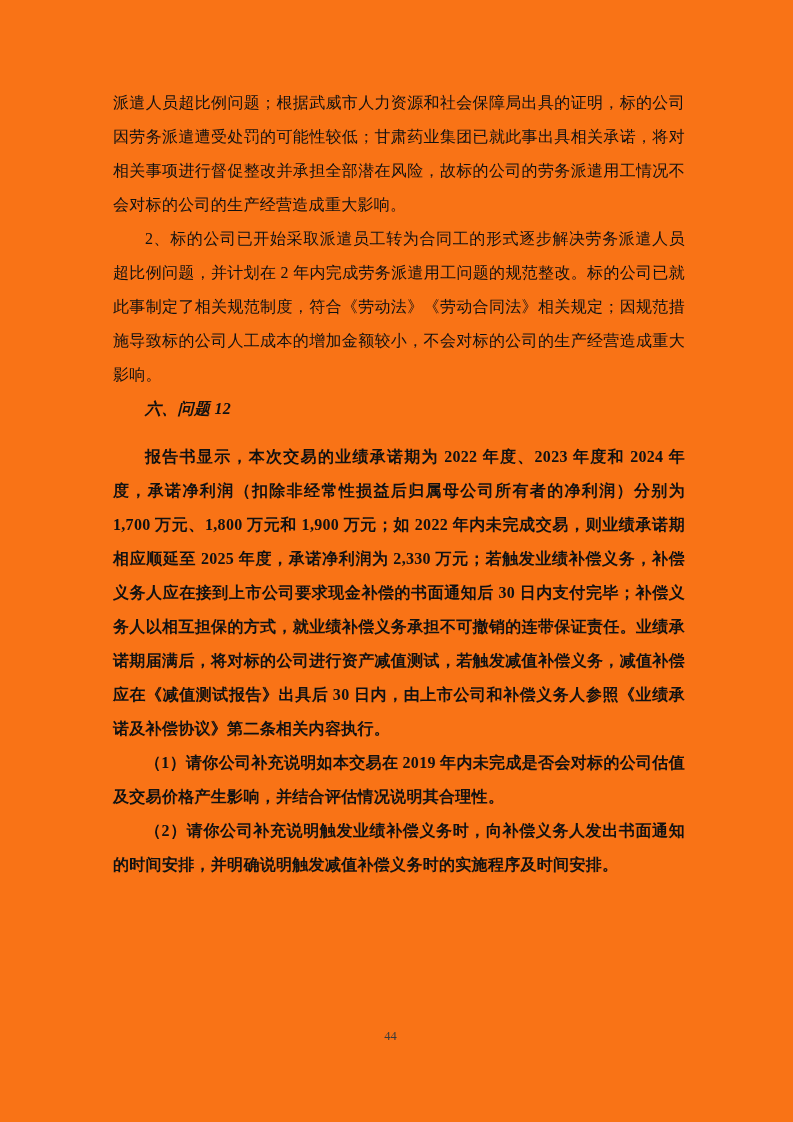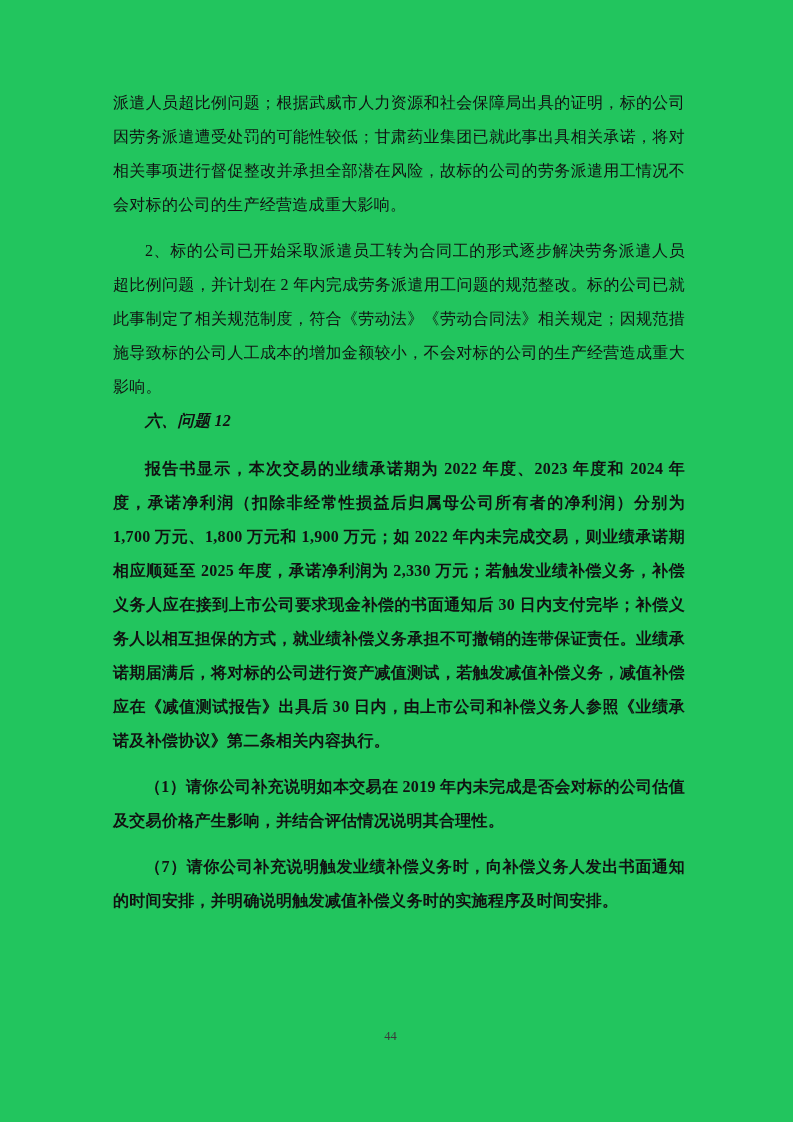--- a/index.html
+++ b/index.html
@@ -4,37 +4,36 @@
 <style>
   html, body {
     margin: 0;
     padding: 0;
     background: #ffffff;
   }
   .page {
     position: relative;
     width: 793px;
     height: 1122px;
-    background: #22c55e;
+    background: #f97316;
     box-sizing: border-box;
     padding: 86px 108px 0 113px;
     font-family: "Liberation Serif", "DejaVu Serif", serif;
     color: #111111;
     overflow: hidden;
   }
   .para {
     margin: 0;
     font-size: 16px;
     line-height: 34px;
     text-align: justify;
     letter-spacing: 0.3px;
   }
   .indent {
     text-indent: 2em;
-    margin-top: 12px;
   }
   .bold {
     font-weight: bold;
   }
   .heading {
     margin: 0 0 14px 0;
     font-size: 16px;
     line-height: 34px;
     font-weight: bold;
     text-indent: 2em;
@@ -62,17 +61,17 @@
 
   <p class="para indent">2、标的公司已开始采取派遣员工转为合同工的形式逐步解决劳务派遣人员超比例问题，并计划在 2 年内完成劳务派遣用工问题的规范整改。标的公司已就此事制定了相关规范制度，符合《劳动法》《劳动合同法》相关规定；因规范措施导致标的公司人工成本的增加金额较小，不会对标的公司的生产经营造成重大影响。</p>
 
   <h2 class="heading">六、问题 12</h2>
 
   <p class="para indent bold">报告书显示，本次交易的业绩承诺期为 2022 年度、2023 年度和 2024 年度，承诺净利润（扣除非经常性损益后归属母公司所有者的净利润）分别为 1,700 万元、1,800 万元和 1,900 万元；如 2022 年内未完成交易，则业绩承诺期相应顺延至 2025 年度，承诺净利润为 2,330 万元；若触发业绩补偿义务，补偿义务人应在接到上市公司要求现金补偿的书面通知后 30 日内支付完毕；补偿义务人以相互担保的方式，就业绩补偿义务承担不可撤销的连带保证责任。业绩承诺期届满后，将对标的公司进行资产减值测试，若触发减值补偿义务，减值补偿应在《减值测试报告》出具后 30 日内，由上市公司和补偿义务人参照《业绩承诺及补偿协议》第二条相关内容执行。</p>
 
   <p class="para indent bold">（1）请你公司补充说明如本交易在 2019 年内未完成是否会对标的公司估值及交易价格产生影响，并结合评估情况说明其合理性。</p>
 
 
-  <p class="para indent bold">（7）请你公司补充说明触发业绩补偿义务时，向补偿义务人发出书面通知的时间安排，并明确说明触发减值补偿义务时的实施程序及时间安排。</p>
+  <p class="para indent bold">（2）请你公司补充说明触发业绩补偿义务时，向补偿义务人发出书面通知的时间安排，并明确说明触发减值补偿义务时的实施程序及时间安排。</p>
 
   <div class="footer">44</div>
 
 </div>
 
 </body></html>

